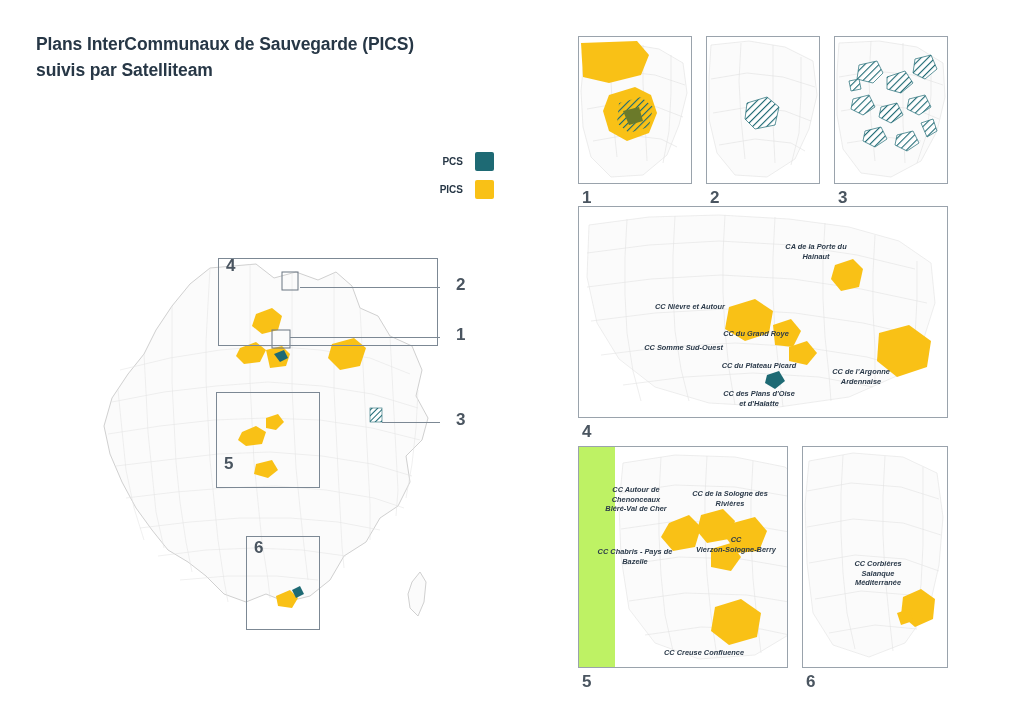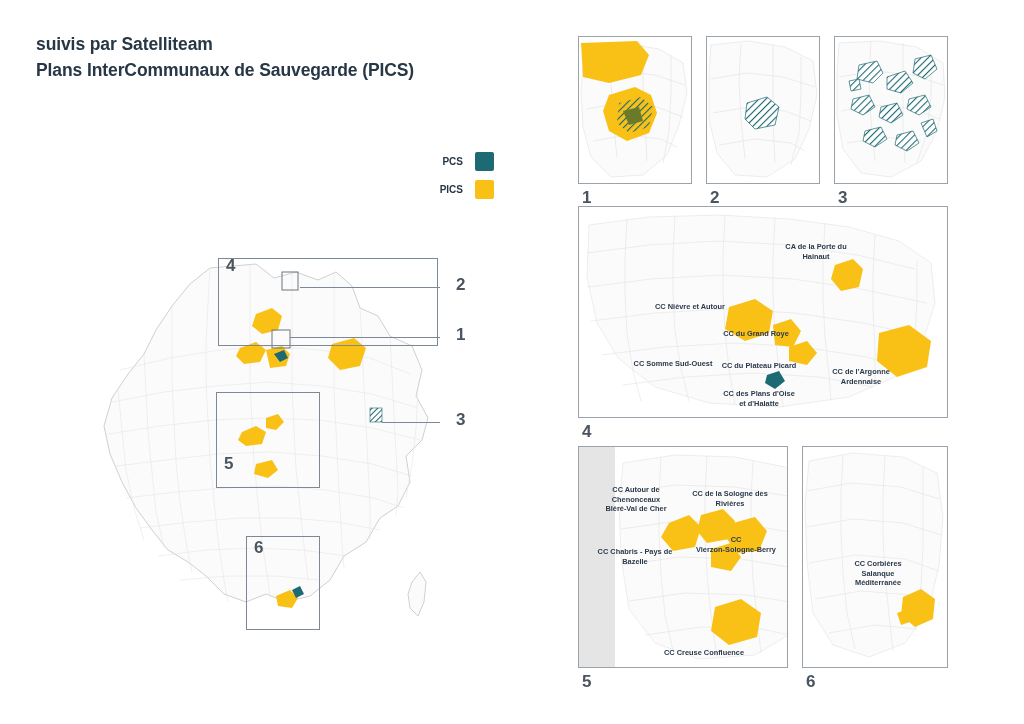--- a/index.html
+++ b/index.html
@@ -86,22 +86,23 @@
     font-size: 17px;
     font-weight: bold;
     color: #4a5560;
   }
 
   
   .panel {
     position: absolute;
     border: 1.2px solid #9aa3ac;
     box-sizing: border-box;
-    background: #e5e5e5;
+    background: #bef264;
     overflow: hidden;
+    font-style: italic;
   }
   .panel svg { display: block; }
   .panel-num {
     position: absolute;
     font-size: 17px;
     font-weight: bold;
     color: #4a5560;
   }
   .panel-label {
     position: absolute;
@@ -110,22 +111,22 @@
     color: #2b3a4a;
     line-height: 1.3;
     text-align: center;
     white-space: pre-line;
   }
 </style>
 </head>
 <body>
 
 <div class="title">
+  <span>Plans InterCommunaux de Sauvegarde (PICS)</span>
   <span>suivis par Satelliteam</span>
-  <span>Plans InterCommunaux de Sauvegarde (PICS)</span>
 </div>
 
 <div class="legend">
   <div class="legend-row">
     <span class="legend-label">PCS</span>
     <span class="legend-swatch" style="background:#1e6a74"></span>
   </div>
   <div class="legend-row">
     <span class="legend-label">PICS</span>
     <span class="legend-swatch" style="background:#f9c116"></span>
@@ -326,21 +327,21 @@
       <path d="M300,126 L330,118 L352,134 L348,160 L318,170 L298,154 Z" fill="#f9c116"></path>
       <path d="M188,168 L200,164 L206,174 L196,182 L186,176 Z" fill="#1e6a74"></path>
     </g>
   </svg>
   <div class="panel-label" style="left:192px; top:35px; width:90px;">CA de la Porte du
 Hainaut</div>
   <div class="panel-label" style="left:66px; top:95px; width:90px;">CC Nièvre et Autour</div>
   <div class="panel-label" style="left:136px; top:122px; width:82px;">CC du Grand Roye</div>
   <div class="panel-label" style="left:246px; top:128px; width:72px;margin-top:32px;">CC de l'Argonne
 Ardennaise</div>
-  <div class="panel-label" style="left:44px; top:152px; width:100px;">CC Somme Sud-Ouest</div>
+  <div class="panel-label" style="left:44px; top:136px; width:100px;text-align:right;">CC Somme Sud-Ouest</div>
   <div class="panel-label" style="left:134px; top:154px; width:92px;">CC du Plateau Picard</div>
   <div class="panel-label" style="left:130px; top:182px; width:100px;">CC des Plans d'Oise
 et d'Halatte</div>
 </div>
 <div class="panel-num" style="left:582px; top:422px;">4</div>
 
 <div class="panel" style="left:578px; top:446px; width:210px; height:222px;padding-left:36px;">
   <svg width="210" height="222" viewBox="0 0 210 222">
     <rect x="0" y="0" width="210" height="222" fill="#ffffff"></rect>
     <g stroke="#e2e2e2" stroke-width="0.6" fill="#fbfbfb">

